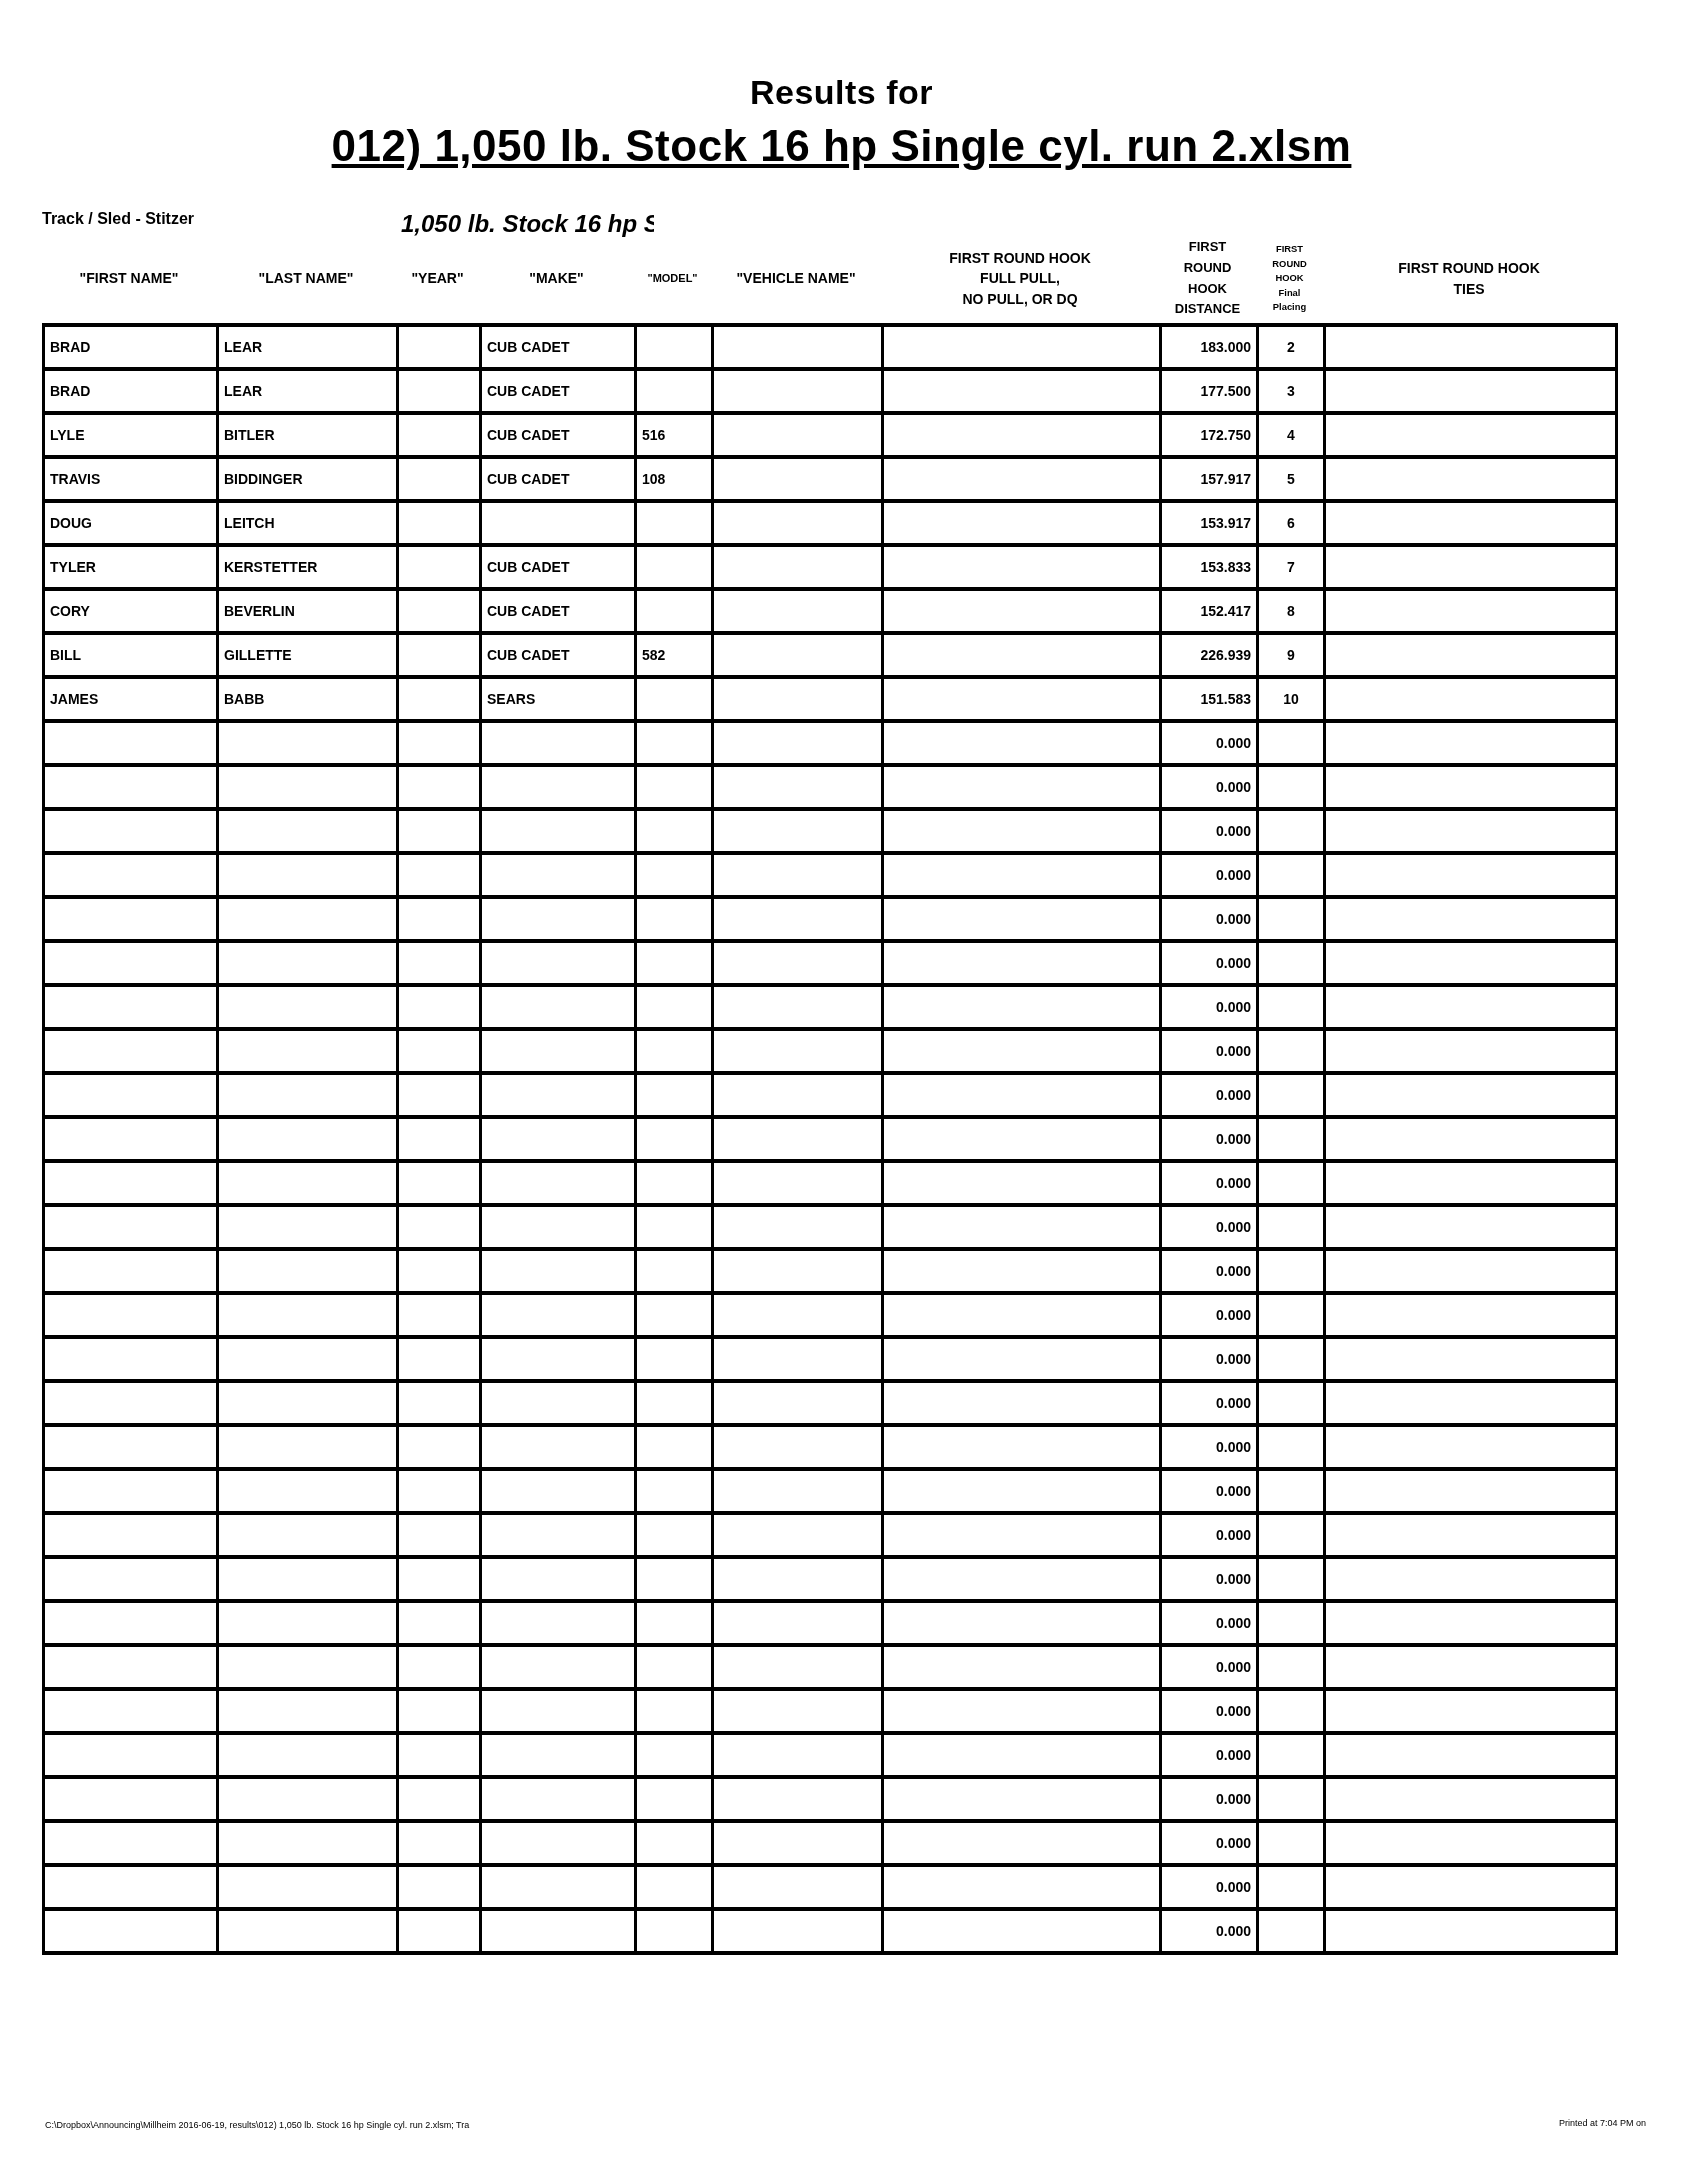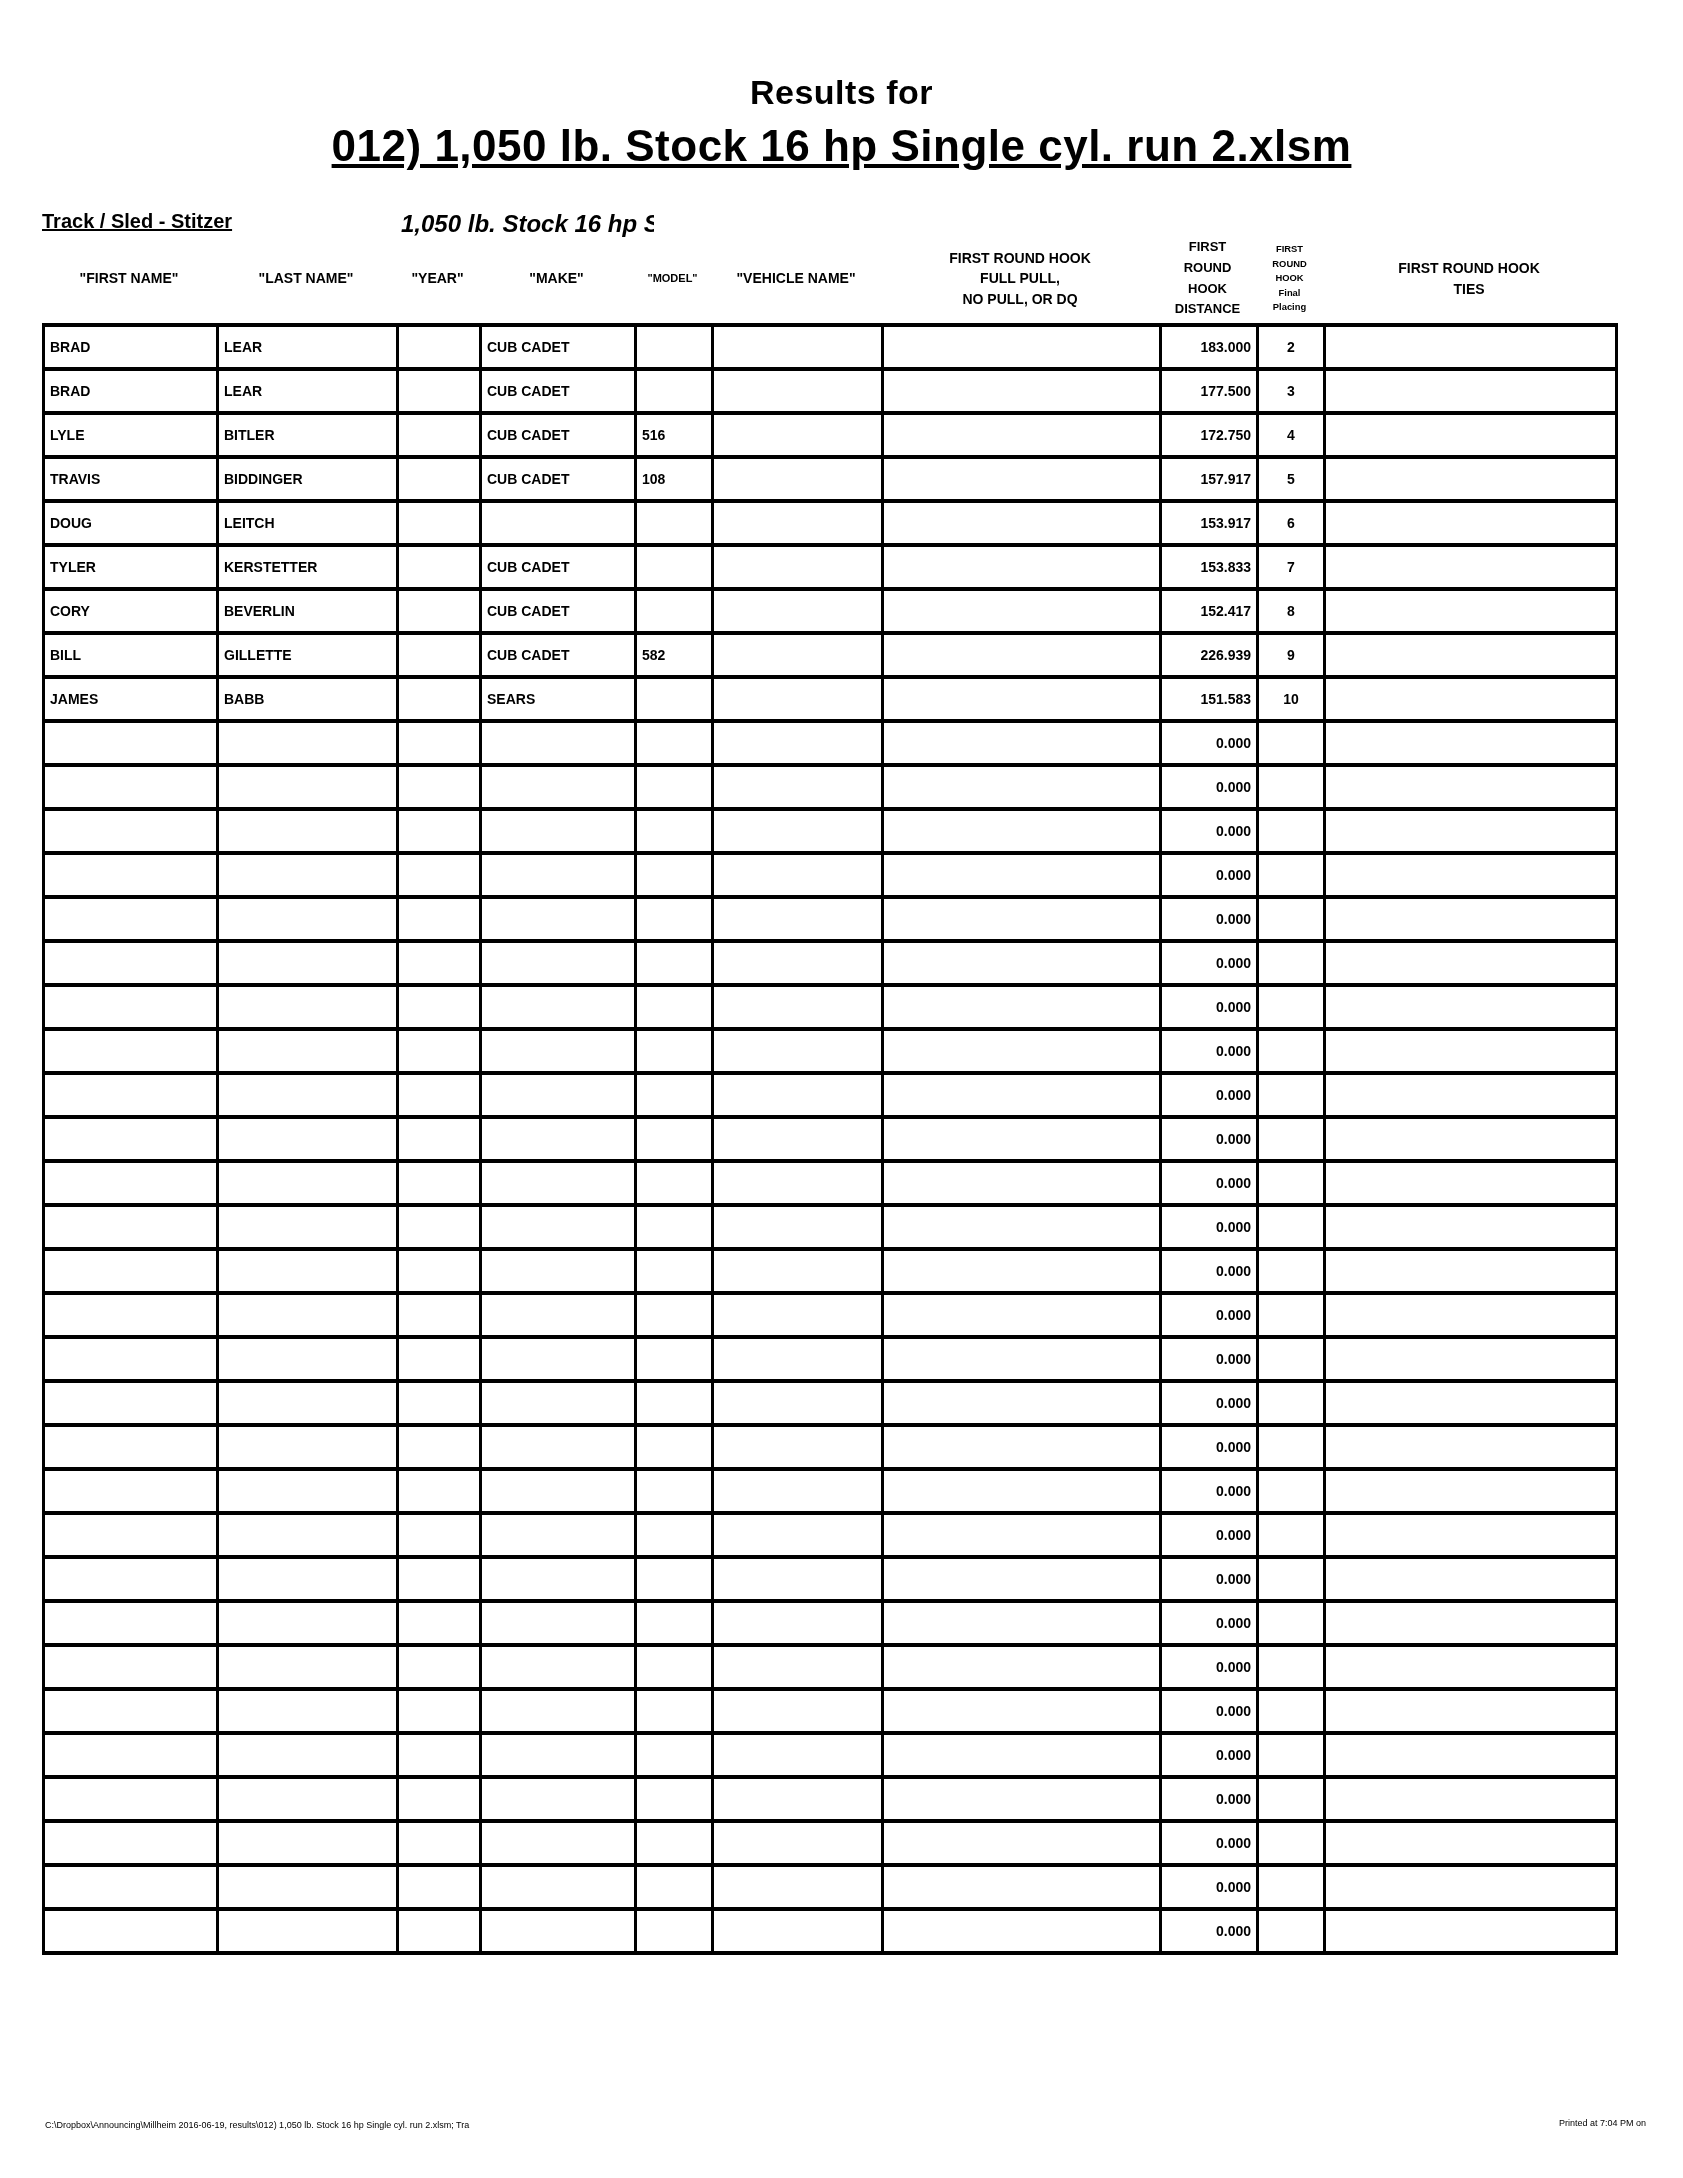--- a/index.html
+++ b/index.html
@@ -17,21 +17,21 @@
     position: absolute; top: 65px; left: 0; width: 100%;
     text-align: center; font-size: 34px; letter-spacing: 0.5px;
   }
   .title2 {
     position: absolute; top: 113px; left: 0; width: 100%;
     text-align: center; font-size: 44px; letter-spacing: 0.5px; text-decoration: underline;
   }
 
   .track {
     position: absolute; top: 202px; left: 42px;
-    font-size: 20px; white-space: nowrap; text-decoration: underline;
+    font-size: 16px; white-space: nowrap;
   }
   .classname {
     position: absolute; top: 202px; left: 401px; width: 253px;
     font-size: 24px; white-space: nowrap; overflow: hidden; font-style: italic;
   }
 
   .column-headers {
     position: absolute; top: 228px; left: 42px; width: 1575px; height: 85px;
     display: flex; align-items: center;
   }

